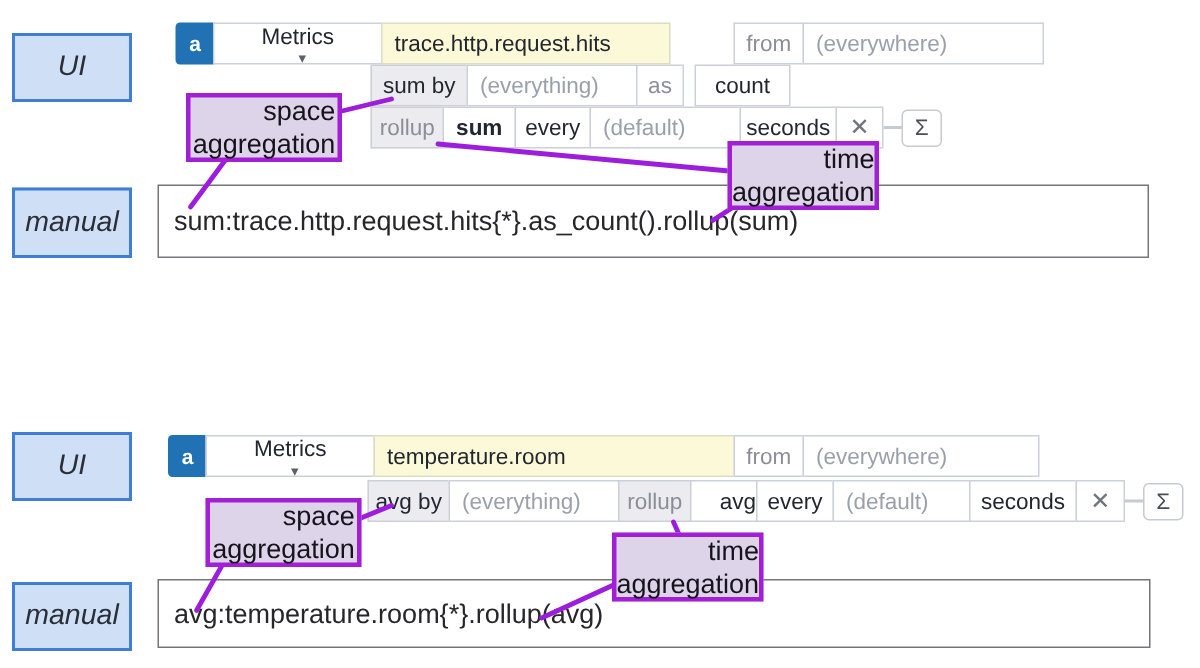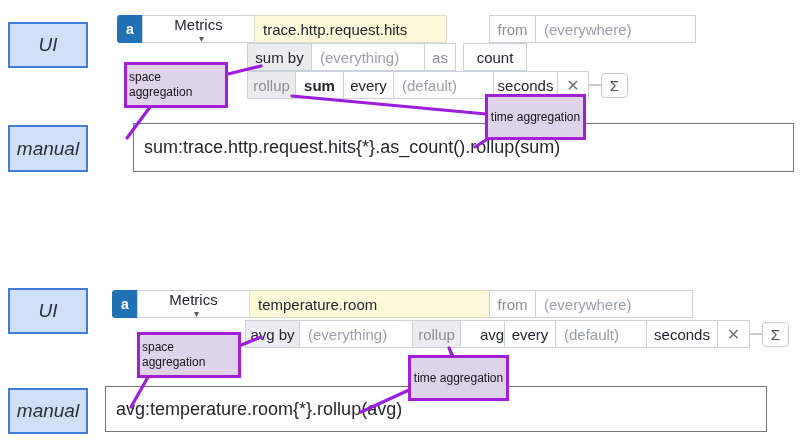--- a/index.html
+++ b/index.html
@@ -25,22 +25,22 @@
   }
   .dropdown{justify-content:space-between;flex-direction:column;}
   .caret{font-size:10px;color:#5c6068;margin-left:6px;}
   .sidelabel{
     position:absolute;box-sizing:border-box;background:#cfe0f6;border:2px solid #3f7ed6;
     display:flex;align-items:center;justify-content:center;font-style:italic;
     font-size:19px;color:#2a2e39;z-index:2;
   }
   .ann{
     position:absolute;box-sizing:border-box;background:#ddd4ea;border:3px solid #a21fd6;
-    display:flex;align-items:center;justify-content:center;text-align:left;
-    font-size:12px;line-height:1.25;color:#16131b;z-index:6;padding:2px;
+    display:flex;align-items:center;justify-content:center;text-align:right;
+    font-size:18px;line-height:1.25;color:#16131b;z-index:6;padding:2px;
   }
   .manualbox{
     position:absolute;box-sizing:border-box;background:#ffffff;border:1.5px solid #75757c;
     display:flex;align-items:center;padding:0 10px;font-size:18px;color:#26262b;
     white-space:nowrap;z-index:2;
   }
   .sigma-btn{
     position:absolute;box-sizing:border-box;background:#ffffff;border:1px solid #c6cad2;
     border-radius:4px;display:flex;align-items:center;justify-content:center;
     font-size:15px;color:#4a4e57;z-index:2;
@@ -79,21 +79,21 @@
 </div>
 <div class="dash" style="left:588px;top:84px;width:14px;"></div>
 <div class="sigma-btn" style="left:601px;top:73px;width:27px;height:25px;">
   <span>Σ</span>
 </div>
 
 <div class="ann" style="left:124px;top:62px;width:104px;height:46px;">space aggregation</div>
 <div class="ann" style="left:485px;top:94px;width:101px;height:46px;">time aggregation</div>
 
 <div class="sidelabel" style="left:8px;top:125px;width:80px;height:47px;">manual</div>
-<div class="manualbox" style="left:105px;top:123px;width:661px;height:49px;margin-left:28px;">sum:trace.http.request.hits{*}.as_count().rollup(sum)</div>
+<div class="manualbox" style="left:105px;top:123px;width:661px;height:49px;">sum:trace.http.request.hits{*}.as_count().rollup(sum)</div>
 
 <div class="sidelabel" style="left:8px;top:288px;width:80px;height:46px;">UI</div>
 
 <div class="letter" style="left:112px;top:290px;">a</div>
 <div class="cell dropdown" style="left:137px;top:290px;width:113px;">
   <span>Metrics</span>
   <span class="caret">▾</span>
 </div>
 <div class="cell metric" style="left:249px;top:290px;width:241px;">temperature.room</div>
 <div class="cell center dimtext" style="left:489px;top:290px;width:47px;">from</div>

